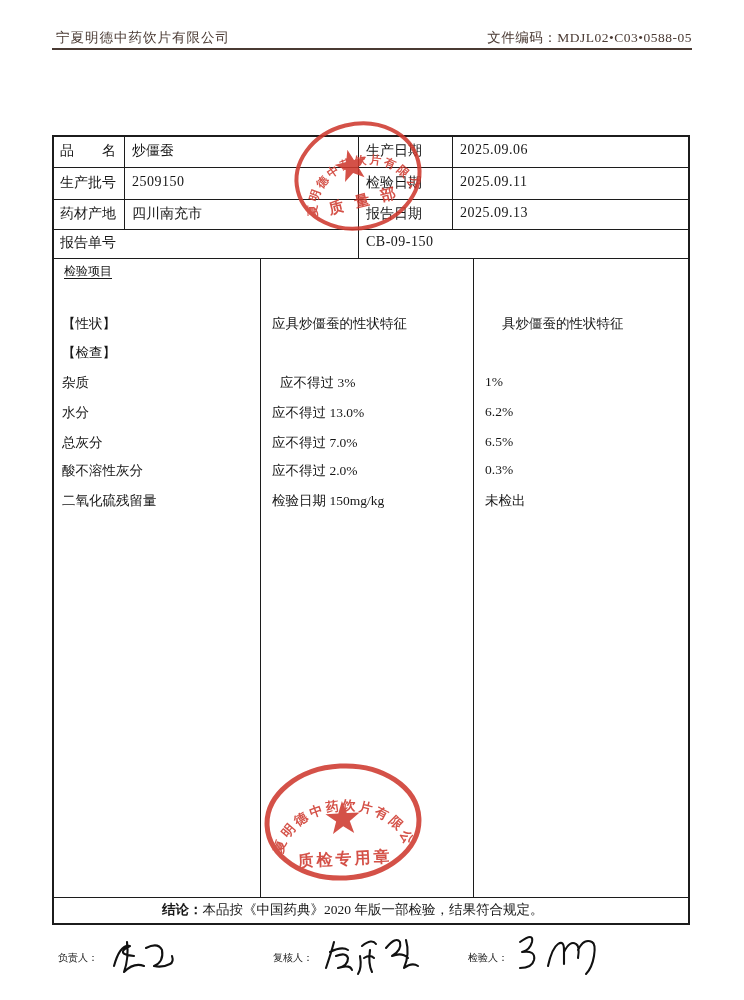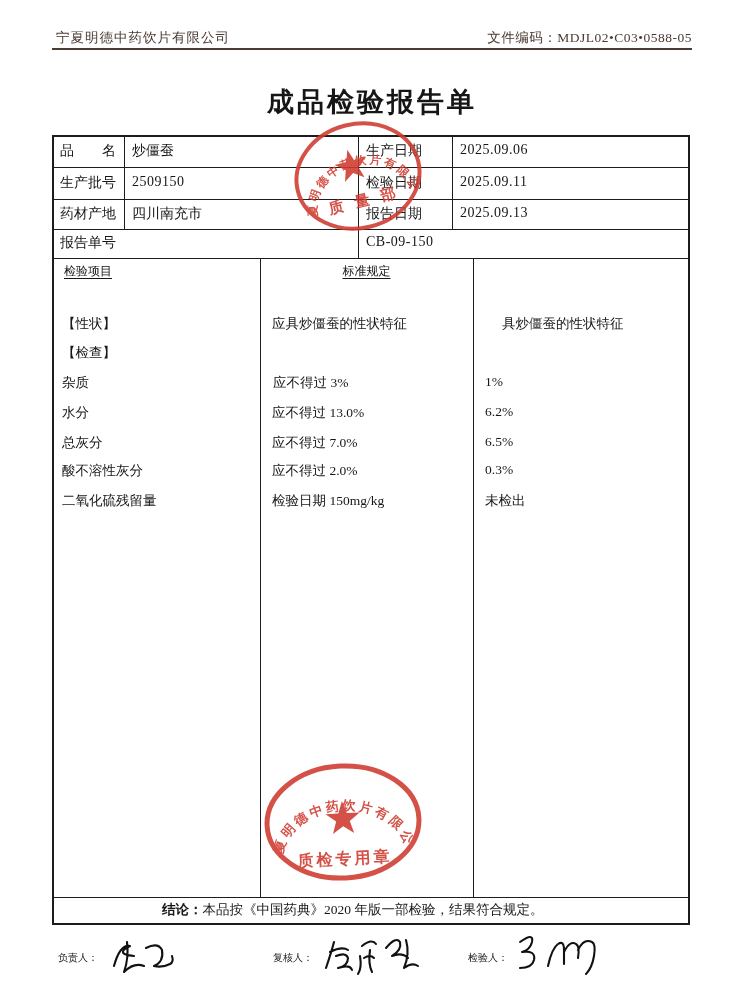--- a/index.html
+++ b/index.html
@@ -43,21 +43,20 @@
 </style>
 </head>
 <body>
 
 <div class="page">
 
   <div class="abs hdr-company">宁夏明德中药饮片有限公司</div>
   <div class="abs hdr-code"><span>文件编码：</span><span>MDJL02•C03•0588-05</span></div>
   <div class="abs hdr-line"></div>
 
-  <div class="abs title">成品检验报告单</div>
 
   <div class="abs t-outer"></div>
   <div class="abs hline" style="left:52px;top:167px;width:638px;"></div>
   <div class="abs hline" style="left:52px;top:199px;width:638px;"></div>
   <div class="abs hline" style="left:52px;top:229px;width:638px;"></div>
   <div class="abs hline" style="left:52px;top:258px;width:638px;"></div>
   <div class="abs hline" style="left:52px;top:897px;width:638px;"></div>
   <div class="abs vline" style="left:124px;top:135px;height:94px;"></div>
   <div class="abs vline" style="left:358px;top:135px;height:123px;"></div>
   <div class="abs vline" style="left:452px;top:135px;height:94px;"></div>
@@ -76,30 +75,29 @@
 
   <div class="abs cell" style="left:60px;top:205px;">药材产地</div>
   <div class="abs cell" style="left:132px;top:205px;">四川南充市</div>
   <div class="abs cell" style="left:366px;top:205px;">报告日期</div>
   <div class="abs mono" style="left:460px;top:205px;">2025.09.13</div>
 
   <div class="abs cell" style="left:60px;top:234px;">报告单号</div>
   <div class="abs mono" style="left:366px;top:234px;">CB-09-150</div>
 
   <div class="abs col-head" style="left:64px;top:263px;">检验项目</div>
-  <div class="abs col-head" style="left:260px;top:263px;width:213px;text-align:center;">标准规定</div>
 
   <div class="abs rowtxt" style="left:62px;top:315px;">【性状】</div>
   <div class="abs rowtxt" style="left:272px;top:315px;">应具炒僵蚕的性状特征</div>
   <div class="abs rowtxt" style="left:502px;top:315px;">具炒僵蚕的性状特征</div>
 
   <div class="abs rowtxt" style="left:62px;top:344px;">【检查】</div>
 
   <div class="abs rowtxt" style="left:62px;top:374px;">杂质</div>
-  <div class="abs rowtxt" style="left:273px;top:374px;">应不得过 3%</div>
+  <div class="abs rowtxt" style="left:280px;top:374px;">应不得过 3%</div>
   <div class="abs rowtxt" style="left:485px;top:374px;">1%</div>
 
   <div class="abs rowtxt" style="left:62px;top:404px;">水分</div>
   <div class="abs rowtxt" style="left:272px;top:404px;">应不得过 13.0%</div>
   <div class="abs rowtxt" style="left:485px;top:404px;">6.2%</div>
 
   <div class="abs rowtxt" style="left:62px;top:434px;">总灰分</div>
   <div class="abs rowtxt" style="left:272px;top:434px;">应不得过 7.0%</div>
   <div class="abs rowtxt" style="left:485px;top:434px;">6.5%</div>
 

